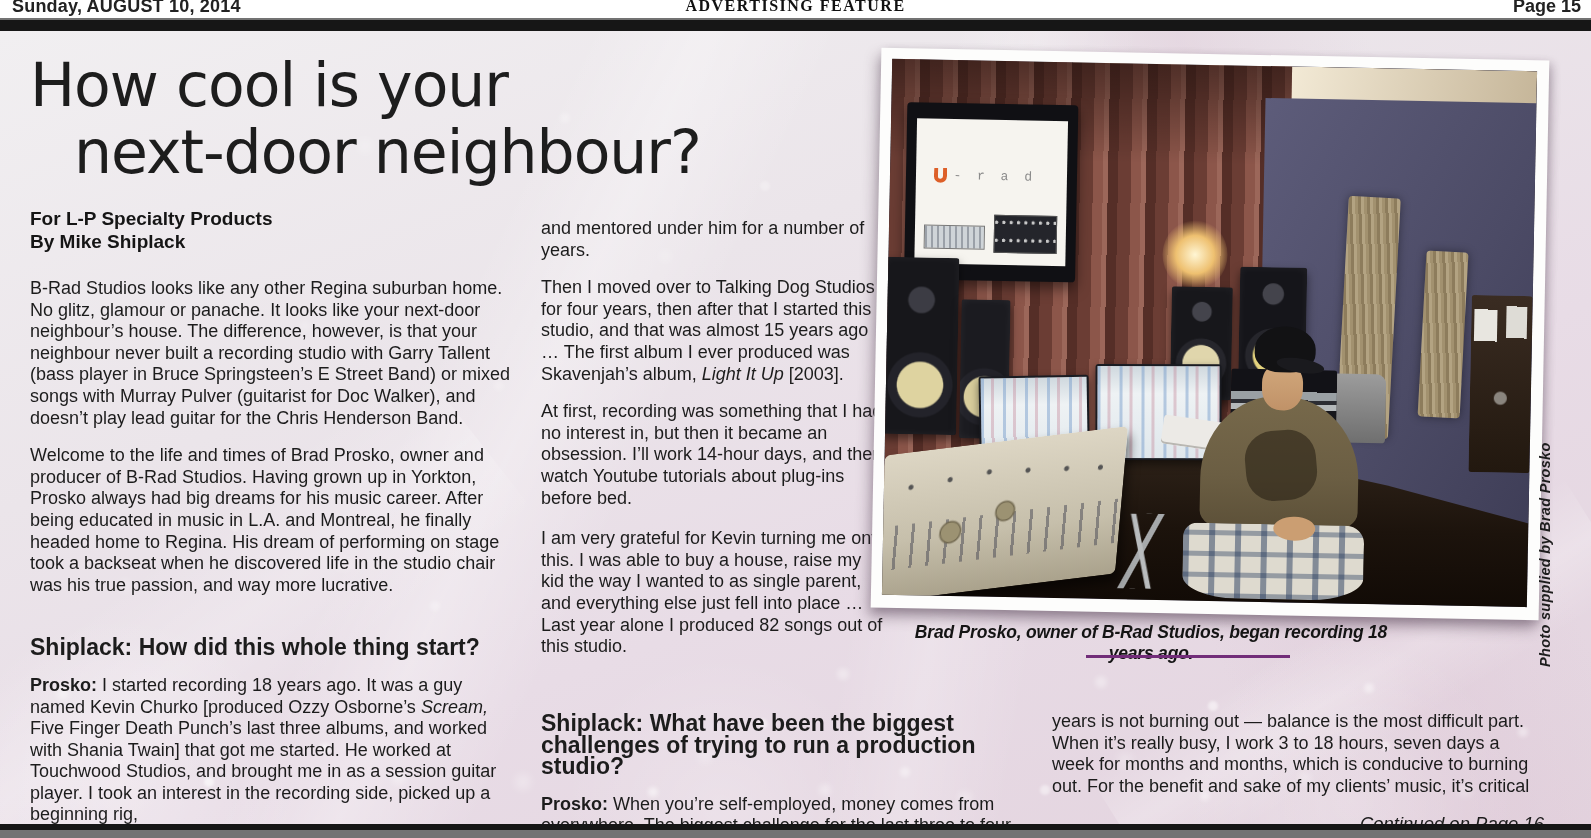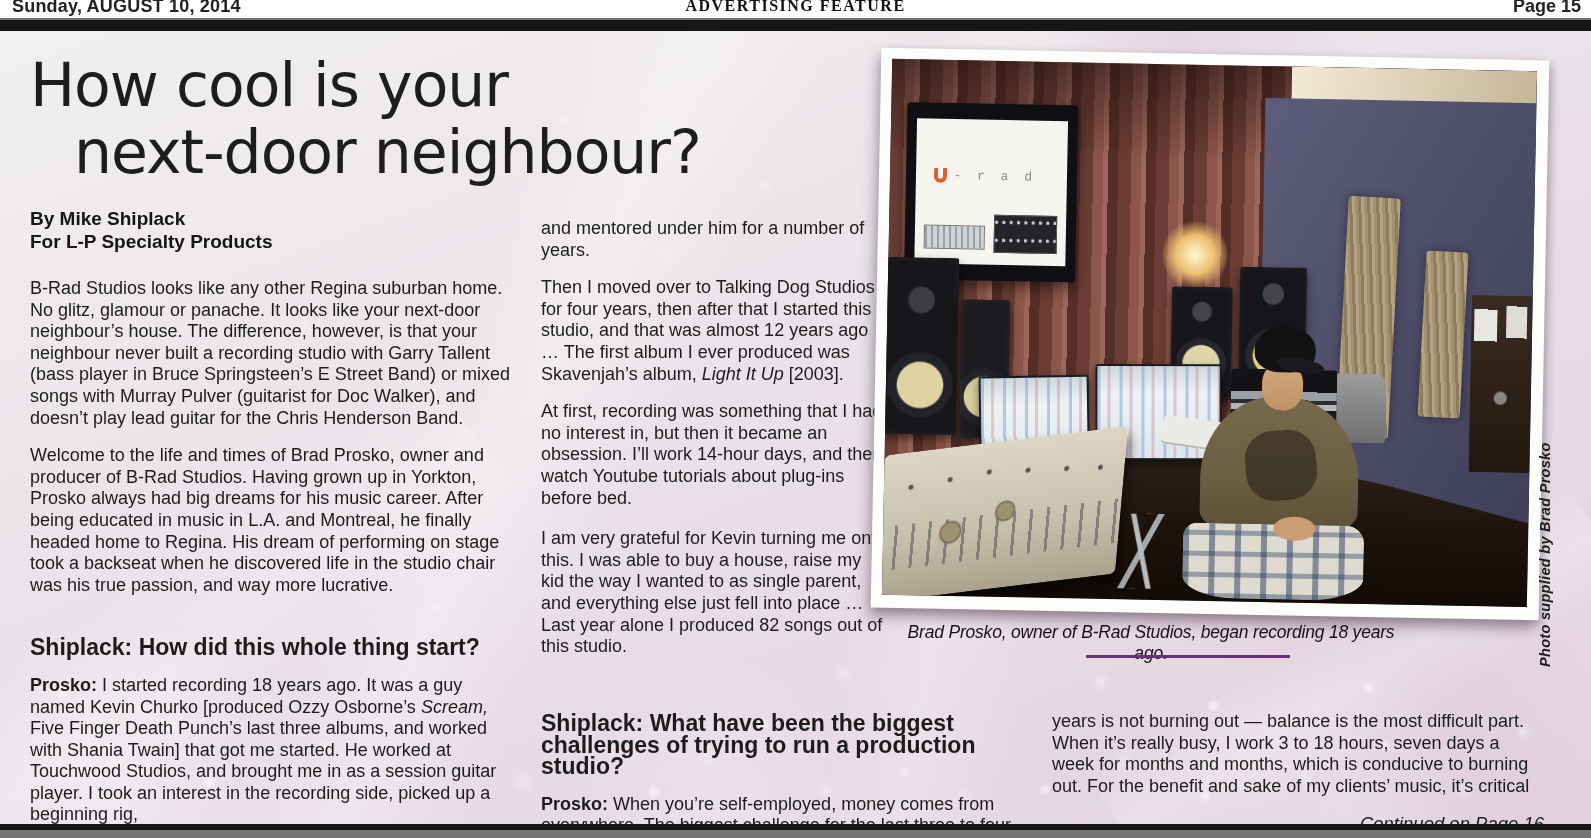--- a/index.html
+++ b/index.html
@@ -165,21 +165,21 @@
   .ph-stack { left:90.5%; top:42%; width:9.5%; height:33%; background:linear-gradient(180deg,#3a2c22,#241a12); border-radius:3px;
     background:
       linear-gradient(180deg, rgba(255,255,255,0) 0 8%, #e8e6e0 8% 26%, rgba(255,255,255,0) 26%) 8% 0/38% 100% no-repeat,
       linear-gradient(180deg, rgba(255,255,255,0) 0 6%, #dedcd6 6% 24%, rgba(255,255,255,0) 24%) 88% 0/34% 100% no-repeat,
       radial-gradient(circle at 50% 58%, #8a857e 6px, transparent 7px),
       linear-gradient(180deg,#3a2c22,#22180f); }
   .ph-floor { left:38%; top:90%; width:62%; height:10%; background:linear-gradient(180deg, #55504c, #3b3734); }
 
   
   .caption { position:absolute; left:895px; top:591px; width:512px; text-align:center;
-    font-weight:normal; font-style:italic; font-size:17.5px; color:#141414; letter-spacing:-0.2px; }
+    font-weight:bold; font-style:italic; font-size:17.5px; color:#141414; letter-spacing:-0.2px; }
   .cap-rule { position:absolute; left:1086px; top:624px; width:204px; height:3px; background:#722d79; }
   .credit { position:absolute; left:1537px; top:354px; height:282px; width:22px;
     writing-mode:vertical-rl; transform:rotate(180deg); font-style:italic; font-weight:bold;
     font-size:14.5px; color:#1d1d1d; letter-spacing:.3px; }
 </style>
 </head>
 <body>
 
 <div class="page">
 
@@ -194,34 +194,34 @@
     <div class="streak streak1"></div>
     <div class="streak streak2"></div>
     <div class="glow glow1"></div>
     <div class="glow glow2"></div>
     <div class="glow glow3"></div>
     <div class="bokeh"></div>
 
     <h1 class="headline"><span class="l1">How cool is your</span><span class="l2">next-door neighbour?</span></h1>
 
     <div class="byline">
+      <div>For L-P Specialty Products</div>
       <div>By Mike Shiplack</div>
-      <div>For L-P Specialty Products</div>
     </div>
 
     <div class="bodycol col1">
       <p class="p1">B-Rad Studios looks like any other Regina suburban home. No glitz, glamour or panache. It looks like your next-door neighbour’s house. The difference, however, is that your neighbour never built a recording studio with Garry Tallent (bass player in Bruce Springsteen’s E Street Band) or mixed songs with Murray Pulver (guitarist for Doc Walker), and doesn’t play lead guitar for the Chris Henderson Band.</p>
       <p>Welcome to the life and times of Brad Prosko, owner and producer of B-Rad Studios. Having grown up in Yorkton, Prosko always had big dreams for his music career. After being educated in music in L.A. and Montreal, he finally headed home to Regina. His dream of performing on stage took a backseat when he discovered life in the studio chair was his true passion, and way more lucrative.</p>
       <p class="qhead">Shiplack: How did this whole thing start?</p>
       <p><b class="sp">Prosko:</b><span> I started recording 18 years ago. It was a guy named Kevin Churko [produced Ozzy Osborne’s </span><i class="it">Scream,</i><span> Five Finger Death Punch’s last three albums, and worked with Shania Twain] that got me started. He worked at Touchwood Studios, and brought me in as a session guitar player. I took an interest in the recording side, picked up a beginning rig,</span></p>
     </div>
 
     <div class="bodycol col2">
       <p>and mentored under him for a number of years.</p>
-      <p><span>Then I moved over to Talking Dog Studios for four years, then after that I started this studio, and that was almost 12 years ago … The first album I ever produced was Skavenjah’s album, </span><i class="it">Light It Up</i><span> [2003].</span></p>
+      <p><span>Then I moved over to Talking Dog Studios for four years, then after that I started this studio, and that was almost 15 years ago … The first album I ever produced was Skavenjah’s album, </span><i class="it">Light It Up</i><span> [2003].</span></p>
       <p>At first, recording was something that I had no interest in, but then it became an obsession. I’ll work 14-hour days, and then watch Youtube tutorials about plug-ins before bed.</p>
       <p class="p7">I am very grateful for Kevin turning me onto this. I was able to buy a house, raise my kid the way I wanted to as single parent, and everything else just fell into place … Last year alone I produced 82 songs out of this studio.</p>
     </div>
 
     <div class="bodycol q2block">
       <p class="qhead">Shiplack: What have been the biggest challenges of trying to run a production studio?</p>
       <p><b class="sp">Prosko:</b><span> When you’re self-employed, money comes from everywhere. The biggest challenge for the last three to four</span></p>
     </div>
 
     <div class="bodycol rightcol">

